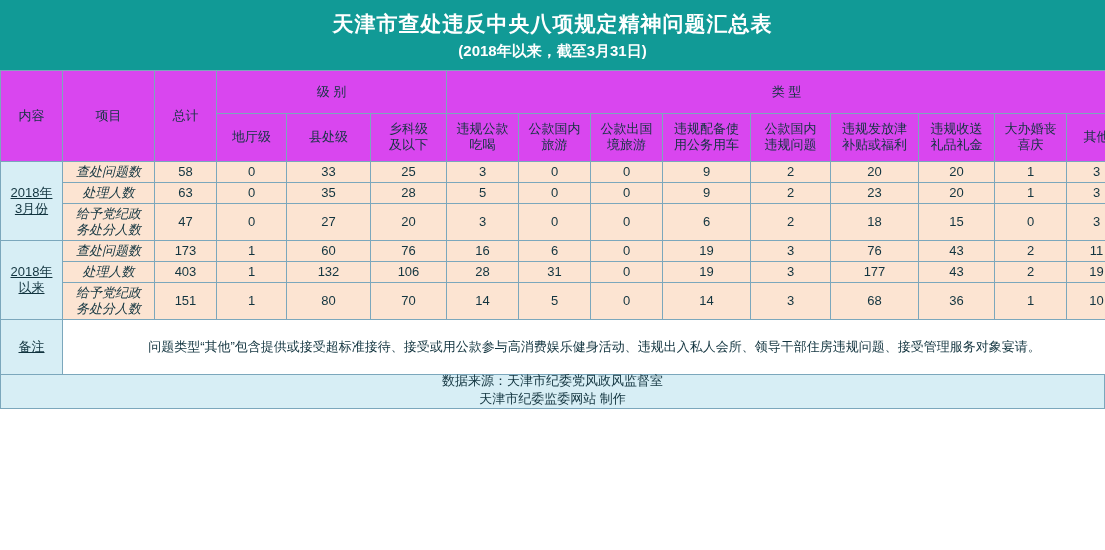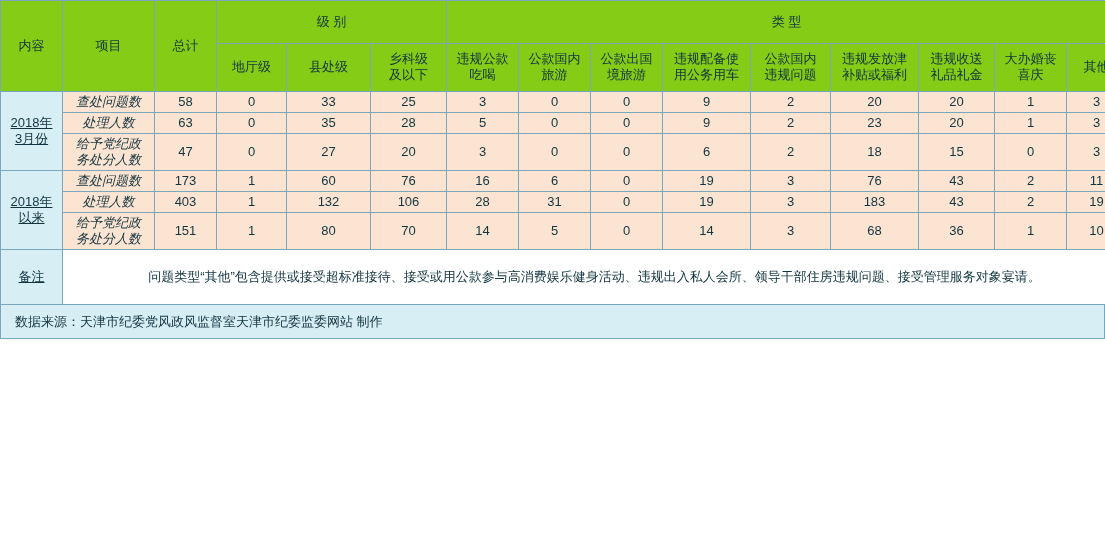--- a/index.html
+++ b/index.html
@@ -51,21 +51,21 @@
     border: 1px solid #7ba7bc;
     font-size: 13px;
     text-align: center;
     vertical-align: middle;
     color: #12343f;
     font-weight: normal;
     padding: 2px 1px;
     line-height: 16px;
   }
   thead td {
-    background: #84cc16;
+    background: #d946ef;
     font-size: 13.5px;
     height: 28px;
   }
   .hdr-tall { height: 86px; }
   .rowlabel {
     background: #d7eef5;
     font-size: 13px;
     text-decoration: underline;
   }
   .item {
@@ -90,34 +90,39 @@
     line-height: 21px;
     padding: 5px 8px;
     color: #12343f;
   }
   
   .footer {
     background: #d7eef5;
     height: 34px;
     display: flex;
     align-items: center;
-    justify-content: flex-start;
+    justify-content: flex-end;
     padding: 0 14px;
     box-sizing: border-box;
     font-size: 13px;
     color: #12343f;
     border: 1px solid #7ba7bc;
     border-top: none;
+    flex-direction: column;
   }
 </style>
 </head>
 <body>
 
 <div class="page">
 
+  <div class="banner">
+    <div class="banner-title">天津市查处违反中央八项规定精神问题汇总表</div>
+    <div class="banner-sub">(2018年以来，截至3月31日)</div>
+  </div>
 
   <table class="main">
     <colgroup>
       <col style="width:62px">
       <col style="width:92px">
       <col style="width:62px">
       <col style="width:70px">
       <col style="width:84px">
       <col style="width:76px">
       <col style="width:72px">
@@ -262,21 +267,21 @@
         <td class="item">处理人数</td>
         <td class="num">403</td>
         <td class="num">1</td>
         <td class="num">132</td>
         <td class="num">106</td>
         <td class="num">28</td>
         <td class="num">31</td>
         <td class="num">0</td>
         <td class="num">19</td>
         <td class="num">3</td>
-        <td class="num">183</td>
+        <td class="num">177</td>
         <td class="num">43</td>
         <td class="num">2</td>
         <td class="num">19</td>
       </tr>
       <tr>
         <td class="item">
           <div>给予党纪政</div>
           <div>务处分人数</div>
         </td>
         <td class="num">151</td>

